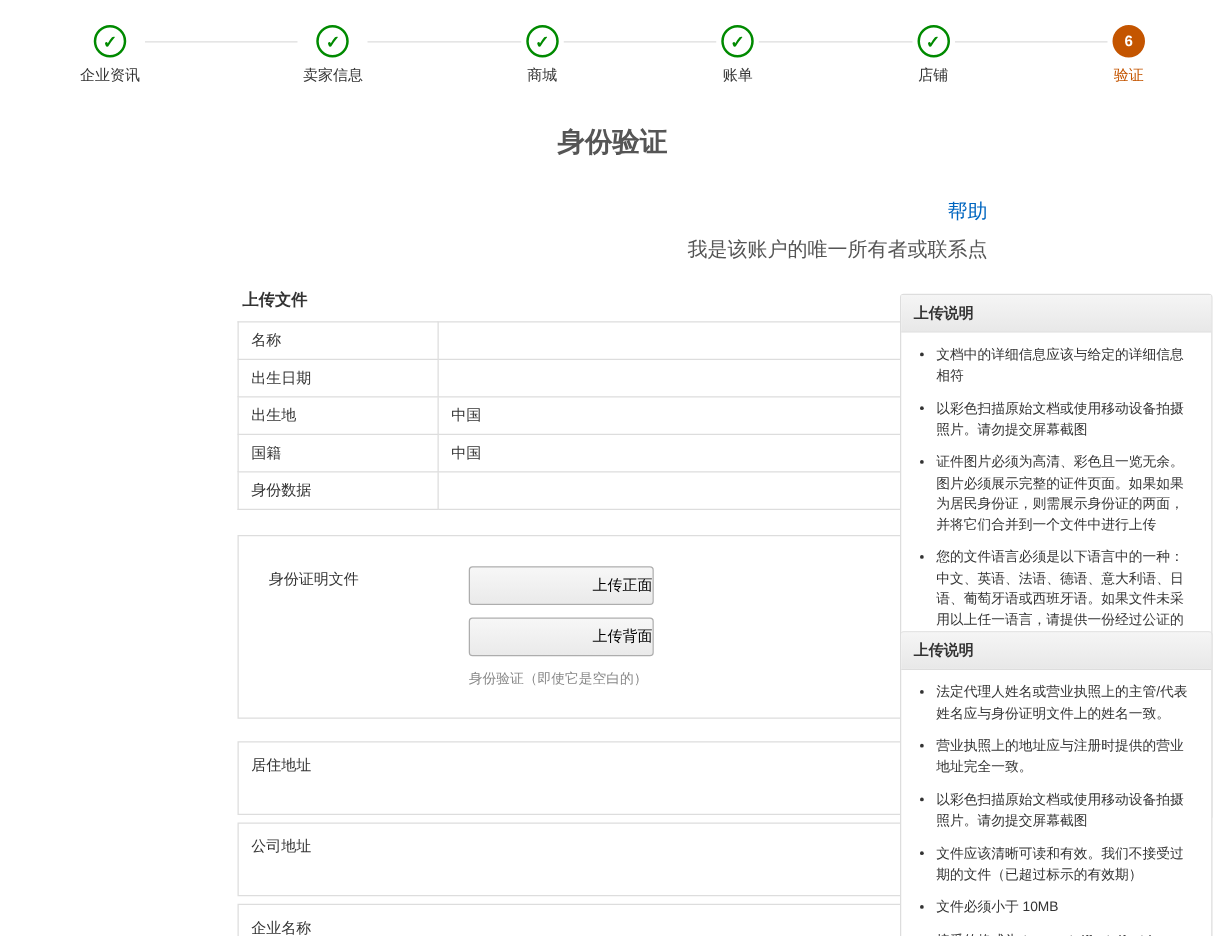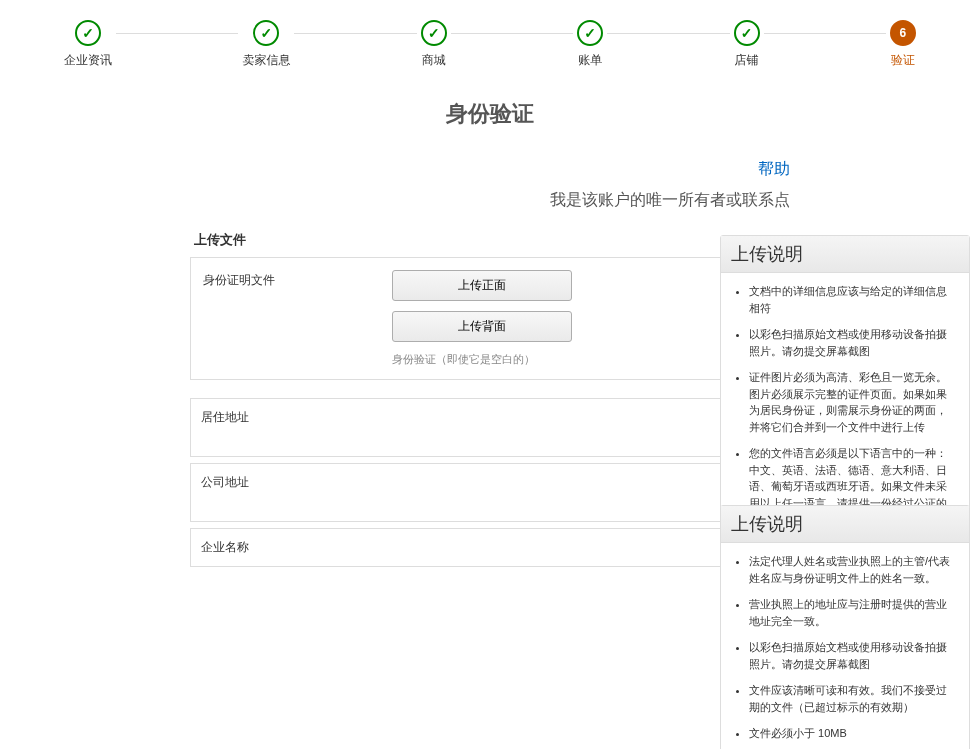--- a/index.html
+++ b/index.html
@@ -15,33 +15,33 @@
 .main { width: 600px; margin: 0 auto; padding-bottom: 40px; }
 .title { text-align: center; font-size: 22px; color: #555; font-weight: bold; margin: 20px 0 30px; }
 .help { text-align: right; margin-bottom: 10px; }
 .help a { color: #0066c0; text-decoration: none; font-size: 16px; }
 .subtitle { text-align: right; font-size: 16px; color: #555; margin-bottom: 20px; }
 .section-label { font-size: 13px; font-weight: bold; margin: 10px 0 8px 4px; }
 .info-table { width: 100%; border-collapse: collapse; margin-bottom: 20px; }
 .info-table td { border: 1px solid #ddd; padding: 6px 10px; font-size: 12px; }
 .info-table td.label { width: 160px; background: #fff; color: #333; }
 .info-table td.value { background: #fff; color: #333; }
-.upload-row { border: 1px solid #ddd; padding: 12px; margin-bottom: 18px; display: flex; gap: 29px; }
+.upload-row { border: 1px solid #ddd; padding: 24px; margin-bottom: 18px; display: flex; }
 .upload-row .left { width: 160px; font-size: 12px; padding-top: 2px; }
 .upload-row .right { flex: 1; display: flex; flex-direction: column; gap: 10px; align-items: flex-start; }
-.upload-btn { width: 180px; padding: 6px 0; text-align: center; background: linear-gradient(#f7f7f7,#eaeaea); border: 1px solid #adadad; border-radius: 3px; font-size: 12px; cursor: pointer; }
+.upload-btn { width: 148px; padding: 6px 0; text-align: right; background: linear-gradient(#f7f7f7,#eaeaea); border: 1px solid #adadad; border-radius: 3px; font-size: 12px; cursor: pointer; }
 .upload-note { font-size: 11px; color: #888; }
 .text-row { border: 1px solid #ddd; padding: 10px; margin-bottom: 6px; display: flex; }
 .text-row .left { width: 160px; font-size: 12px; }
 .text-row-group { }
 .btn { width: 120px; padding: 6px 0; text-align: center; border-radius: 3px; font-size: 13px; cursor: pointer; border: 1px solid #adadad; }
 .btn-grey { background: linear-gradient(#f7f7f7,#eaeaea); }
 .btn-orange { background: linear-gradient(#f7dfa5,#f0c14b); border-color: #a88734; }
 .panel { position: absolute; right: 10px; width: 250px; background: #fff; border: 1px solid #ddd; border-radius: 3px; font-size: 11px; }
-.panel-header { background: linear-gradient(#f5f5f5,#e8e8e8); padding: 6px 10px; font-weight: normal; font-size: 18px; border-bottom: 1px solid #ddd; }
+.panel-header { background: linear-gradient(#f5f5f5,#e8e8e8); padding: 6px 10px; font-weight: bold; font-size: 12px; border-bottom: 1px solid #ddd; }
 .panel-body { padding: 10px 12px; }
 .panel-body ul { list-style: disc; padding-left: 16px; }
 .panel-body li { margin-bottom: 10px; line-height: 1.5; color: #333; }
 .panel-footer { display: flex; gap: 10px; padding: 8px; }
 .panel-footer .btn { flex: 1; width: auto; font-size: 12px; padding: 5px 0; }
 #panel1 { top: 235px; }
 #panel2 { top: 505px; }
 </style>
 </head>
 <body>
@@ -75,20 +75,44 @@
 
 <div class="main">
   <h1 class="title">身份验证</h1>
   <div class="help">
     <a href="#">帮助</a>
   </div>
   <div class="subtitle">我是该账户的唯一所有者或联系点</div>
 
   <div class="section-label">上传文件</div>
 
+  <table class="info-table">
+    <tbody>
+        <tr>
+      <td class="label">名称</td>
+      <td class="value"></td>
+    </tr>
+    <tr>
+      <td class="label">出生日期</td>
+      <td class="value"></td>
+    </tr>
+    <tr>
+      <td class="label">出生地</td>
+      <td class="value">中国</td>
+    </tr>
+    <tr>
+      <td class="label">国籍</td>
+      <td class="value">中国</td>
+    </tr>
+    <tr>
+      <td class="label">身份数据</td>
+      <td class="value"></td>
+    </tr>
+  </tbody>
+    </table>
 
   <div class="upload-row">
     <div class="left">身份证明文件</div>
     <div class="right">
       <button class="upload-btn">上传正面</button>
       <button class="upload-btn">上传背面</button>
       <div class="upload-note">身份验证（即使它是空白的）</div>
     </div>
   </div>
 

